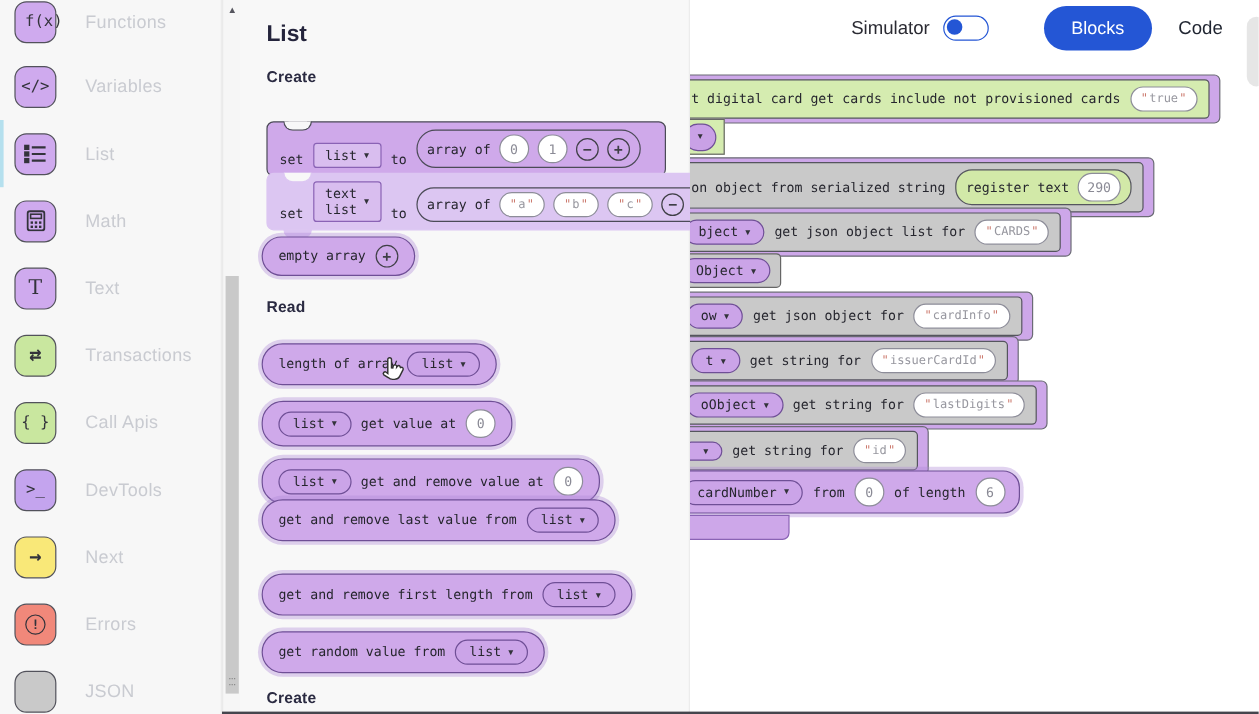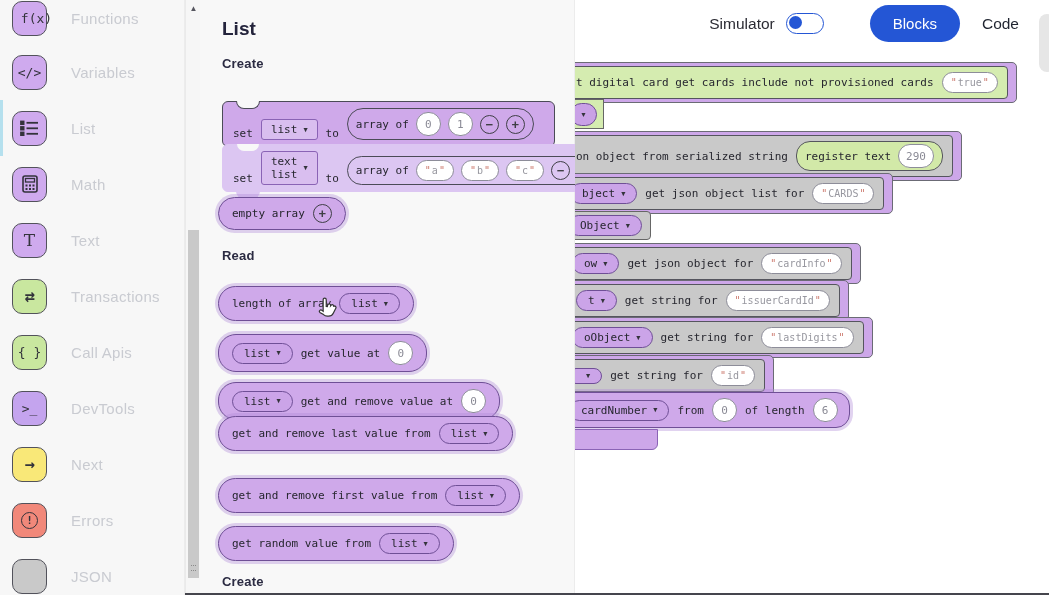--- a/index.html
+++ b/index.html
@@ -229,21 +229,21 @@
             <div class="numoval">0</div>
           </div></div>
         <div class="blockpos" style="top: 416px; left: 18px;"><div class="reporter">
             <div class="blk-label">get and remove last value from</div>
             <div class="ddoval">
               <span>list</span>
               <span class="caret">▼</span>
             </div>
           </div></div>
         <div class="blockpos" style="top: 478px; left: 18px;"><div class="reporter">
-            <div class="blk-label">get and remove first value from</div>
+            <div class="blk-label">get and remove first length from</div>
             <div class="ddoval">
               <span>list</span>
               <span class="caret">▼</span>
             </div>
           </div></div>
         <div class="blockpos" style="top: 526px; left: 18px;"><div class="reporter">
             <div class="blk-label">get random value from</div>
             <div class="ddoval">
               <span>list</span>
               <span class="caret">▼</span>

